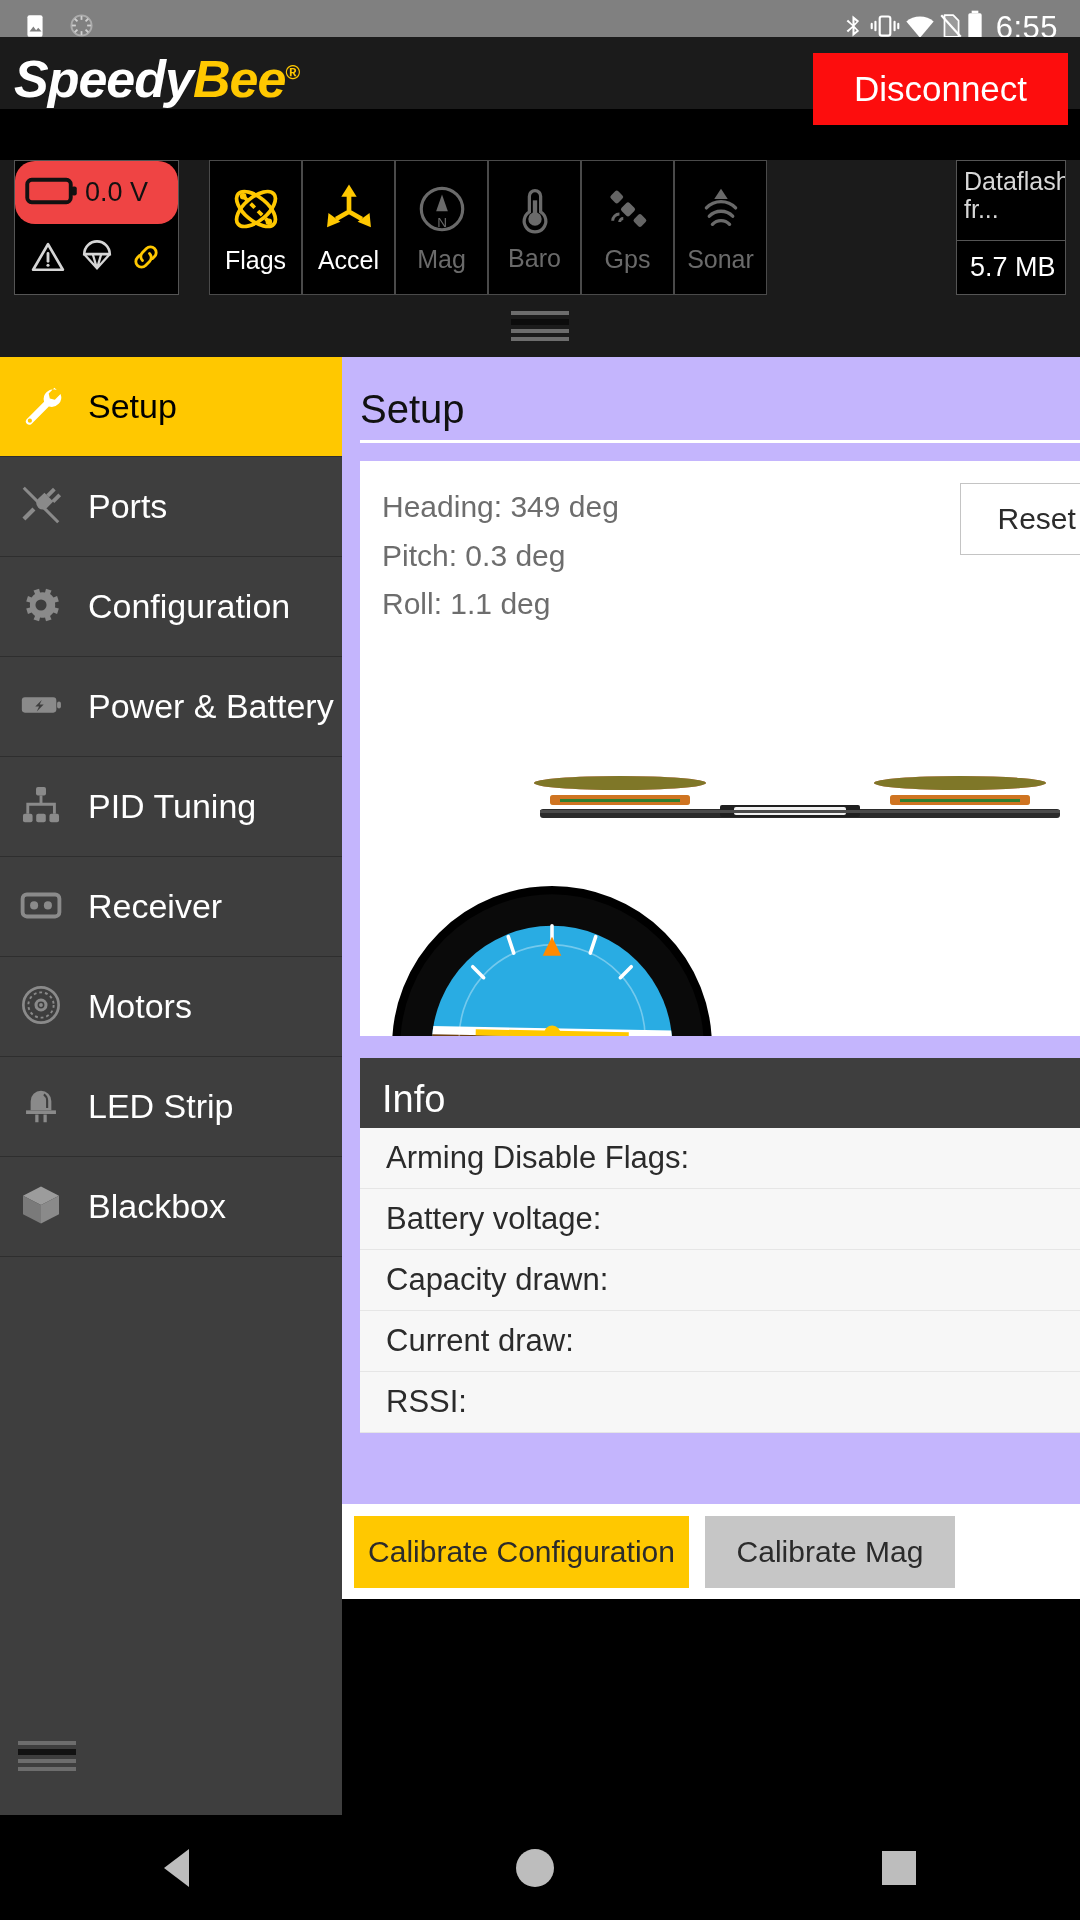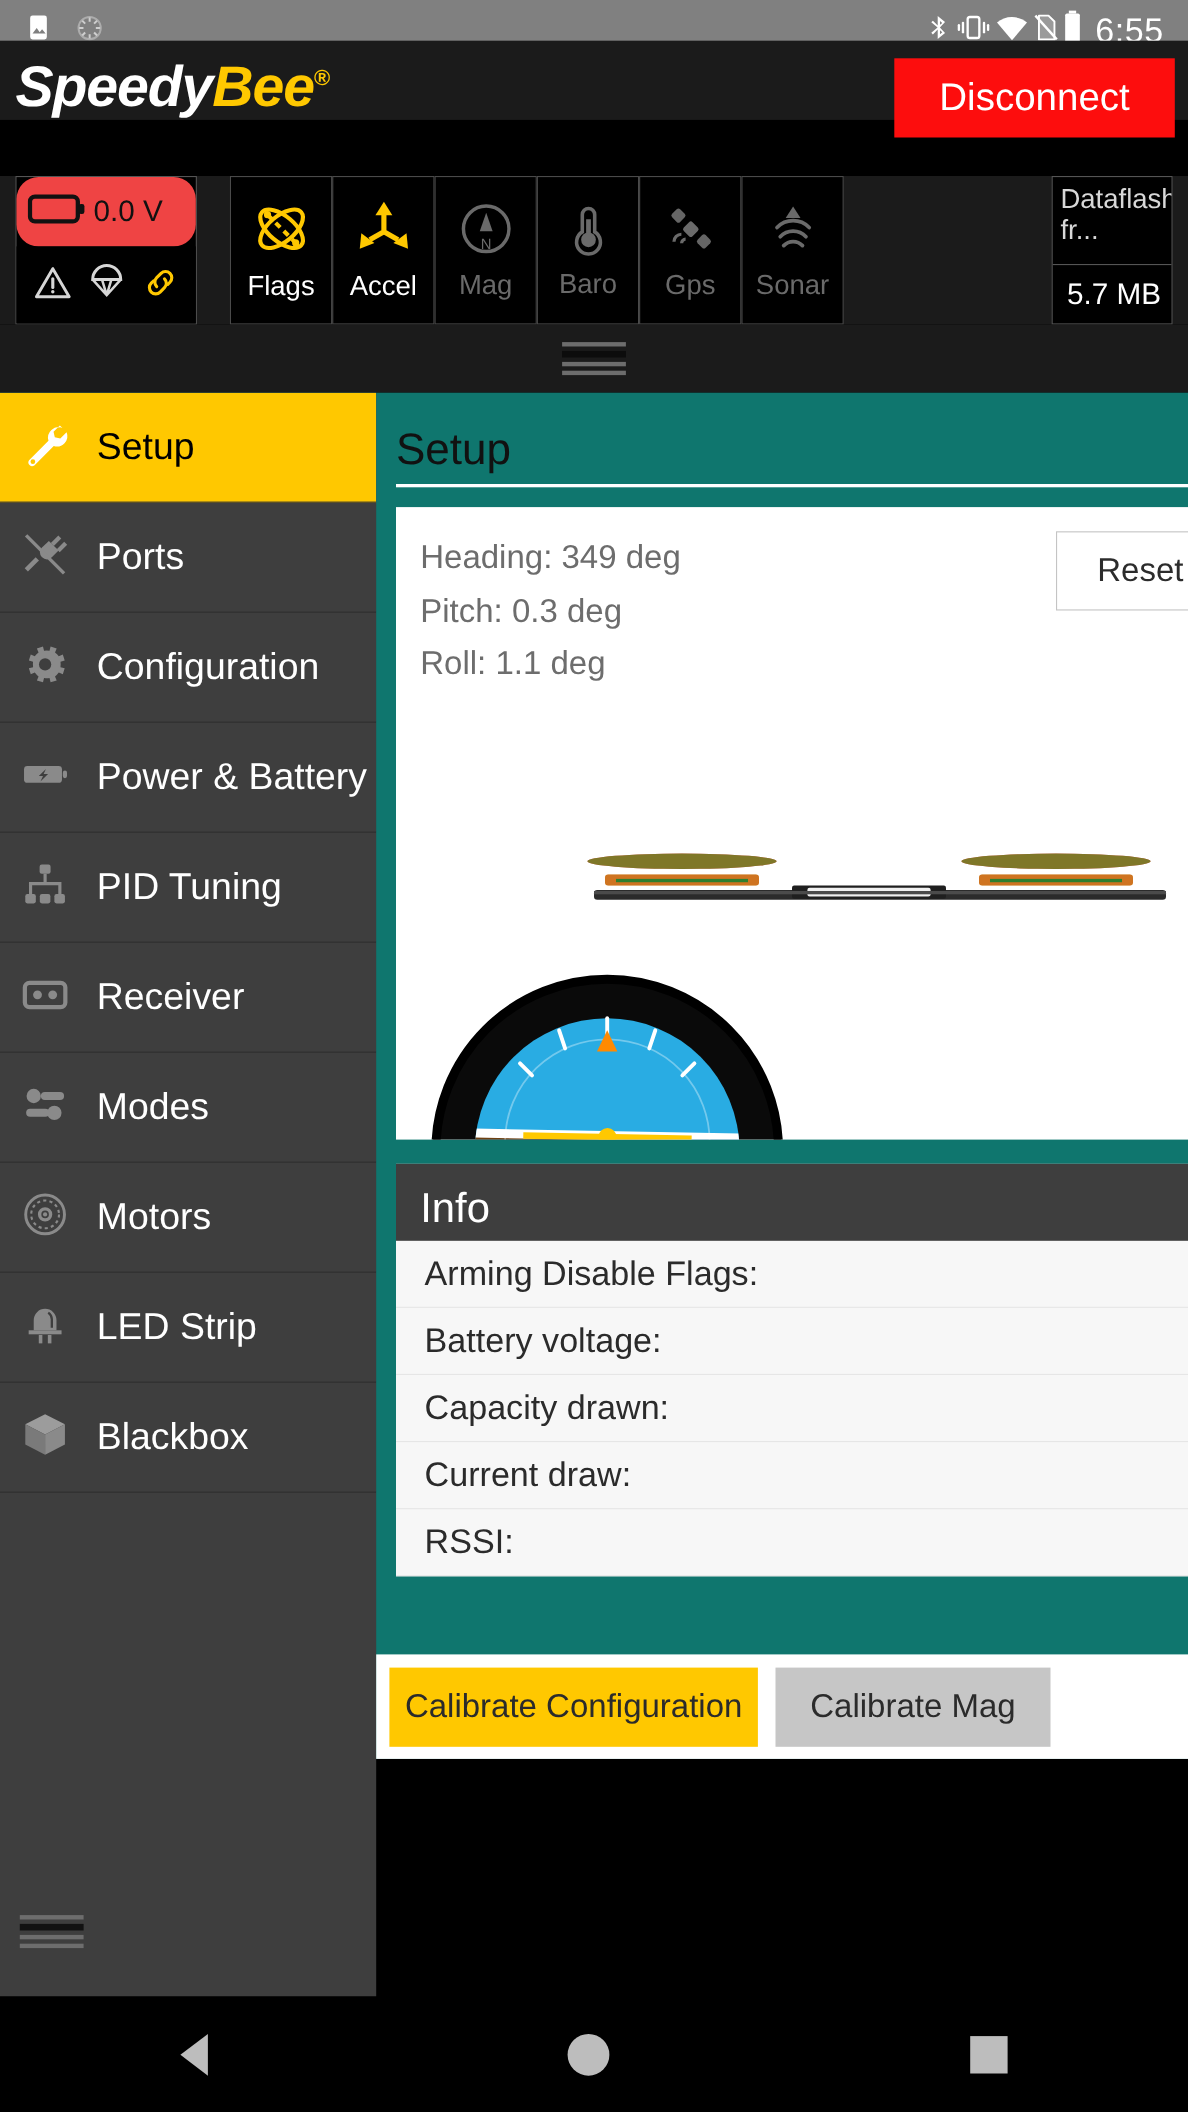--- a/index.html
+++ b/index.html
@@ -82,21 +82,21 @@
   
   .grabber{
     position:absolute; top:295px; left:0; width:1080px; height:62px;
     background:#1b1b1b; display:flex; align-items:center; justify-content:center;
   }
   .ghandle{ width:58px; }
   .ghandle i{ display:block; height:4px; margin:4px 0; background:#6d6d6d; }
   .ghandle i.b{ background:#0c0c0c; height:6px; }
 
   
-  .body{ position:absolute; top:357px; left:0; width:1080px; height:1242px; background:#0f766e; }
+  .body{ position:absolute; top:357px; left:0; width:1080px; height:1242px; background:#c4b5fd; }
 
   
   .sidebar{
     position:absolute; left:0; top:0; width:342px; height:1458px;
     background:#3e3e3e; overflow:hidden;
   }
   .mi{
     height:100px; display:flex; align-items:center; gap:24px; padding-left:18px;
     border-bottom:1px solid #2e2e2e; cursor:pointer;
   }
@@ -441,33 +441,20 @@
         <span>
           <svg width="46" height="46" viewBox="0 0 24 24">
               <rect x="2.4" y="6.5" width="19.2" height="11.5" rx="2.2" fill="none" stroke="#8a8a8a" stroke-width="2"></rect>
               <circle cx="8.4" cy="12.2" r="2.1" fill="#8a8a8a"></circle>
               <circle cx="15.6" cy="12.2" r="2.1" fill="#8a8a8a"></circle>
             </svg>
         </span>
         <span class="mlabel">Receiver</span>
       </div>
 
-      <div class="mi">
-        <span>
-          <svg width="46" height="46" viewBox="0 0 24 24">
-              <g fill="#8a8a8a">
-                <circle cx="6.6" cy="8" r="3.4"></circle>
-                <rect x="10" y="6.1" width="11" height="3.8" rx="1.9"></rect>
-                <circle cx="16.4" cy="16" r="3.4"></circle>
-                <rect x="3" y="14.1" width="11" height="3.8" rx="1.9"></rect>
-              </g>
-            </svg>
-        </span>
-        <span class="mlabel">Modes</span>
-      </div>
 
       <div class="mi">
         <span>
           <svg width="46" height="46" viewBox="0 0 24 24">
               <circle cx="12" cy="12" r="9.2" fill="none" stroke="#8a8a8a" stroke-width="1.4"></circle>
               <circle cx="12" cy="12" r="6.6" fill="none" stroke="#8a8a8a" stroke-width="1" stroke-dasharray="1.5 1.5"></circle>
               <circle cx="12" cy="12" r="2.6" fill="none" stroke="#8a8a8a" stroke-width="1.6"></circle>
               <circle cx="12" cy="12" r="1" fill="#8a8a8a"></circle>
             </svg>
         </span>

